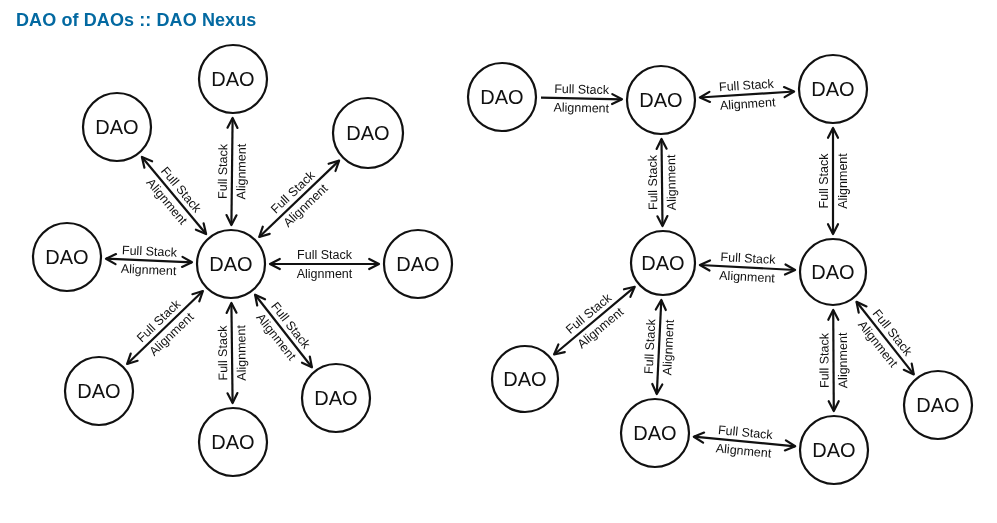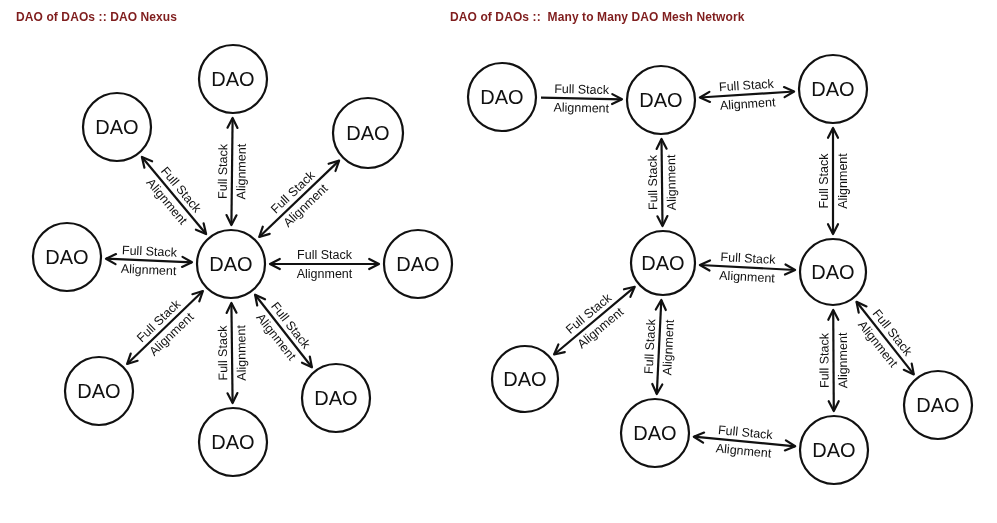--- a/index.html
+++ b/index.html
@@ -11,43 +11,42 @@
   .canvas {
     position: relative;
     width: 997px;
     height: 523px;
     background: #ffffff;
     overflow: hidden;
   }
   .diagram-title {
     position: absolute;
     top: 10px;
-    font-size: 12px;
+    font-size: 18px;
     font-weight: 700;
-    color: #7f1d1d;
+    color: #0369a1;
     white-space: pre;
     letter-spacing: 0.1px;
   }
   #title-nexus { left: 16px; }
   #title-mesh  { left: 450px; }
   svg.diagram-svg {
     position: absolute;
     left: 0;
     top: 0;
   }
   svg text {
     font-family: "Liberation Sans", sans-serif;
   }
 </style>
 </head>
 <body>
 
 <div class="canvas">
   <div class="diagram-title" id="title-nexus">DAO of DAOs :: DAO Nexus</div>
-  <div class="diagram-title" id="title-mesh">DAO of DAOs ::  Many to Many DAO Mesh Network</div>
   <svg class="diagram-svg" width="997" height="523" viewBox="0 0 997 523">
       <g>
         <g>
           <line x1="231.4" y1="225.0" x2="232.6" y2="118.0" stroke="#111111" stroke-width="2.2"></line>
           <path d="M 237.5 127.9 L 232.6 118.0 L 227.5 127.7" fill="none" stroke="#111111" stroke-width="2.2" stroke-linecap="round" stroke-linejoin="round"></path>
           <path d="M 226.5 215.1 L 231.4 225.0 L 236.5 215.3" fill="none" stroke="#111111" stroke-width="2.2" stroke-linecap="round" stroke-linejoin="round"></path>
           <text transform="translate(232.0 171.5) rotate(-89.4)" text-anchor="middle" font-size="12.5" fill="#111111"><tspan x="0" y="-5">Full Stack</tspan><tspan x="0" y="13.5">Alignment</tspan></text>
         </g>
         <g>
           <line x1="206.1" y1="234.0" x2="141.9" y2="157.0" stroke="#111111" stroke-width="2.2"></line>

